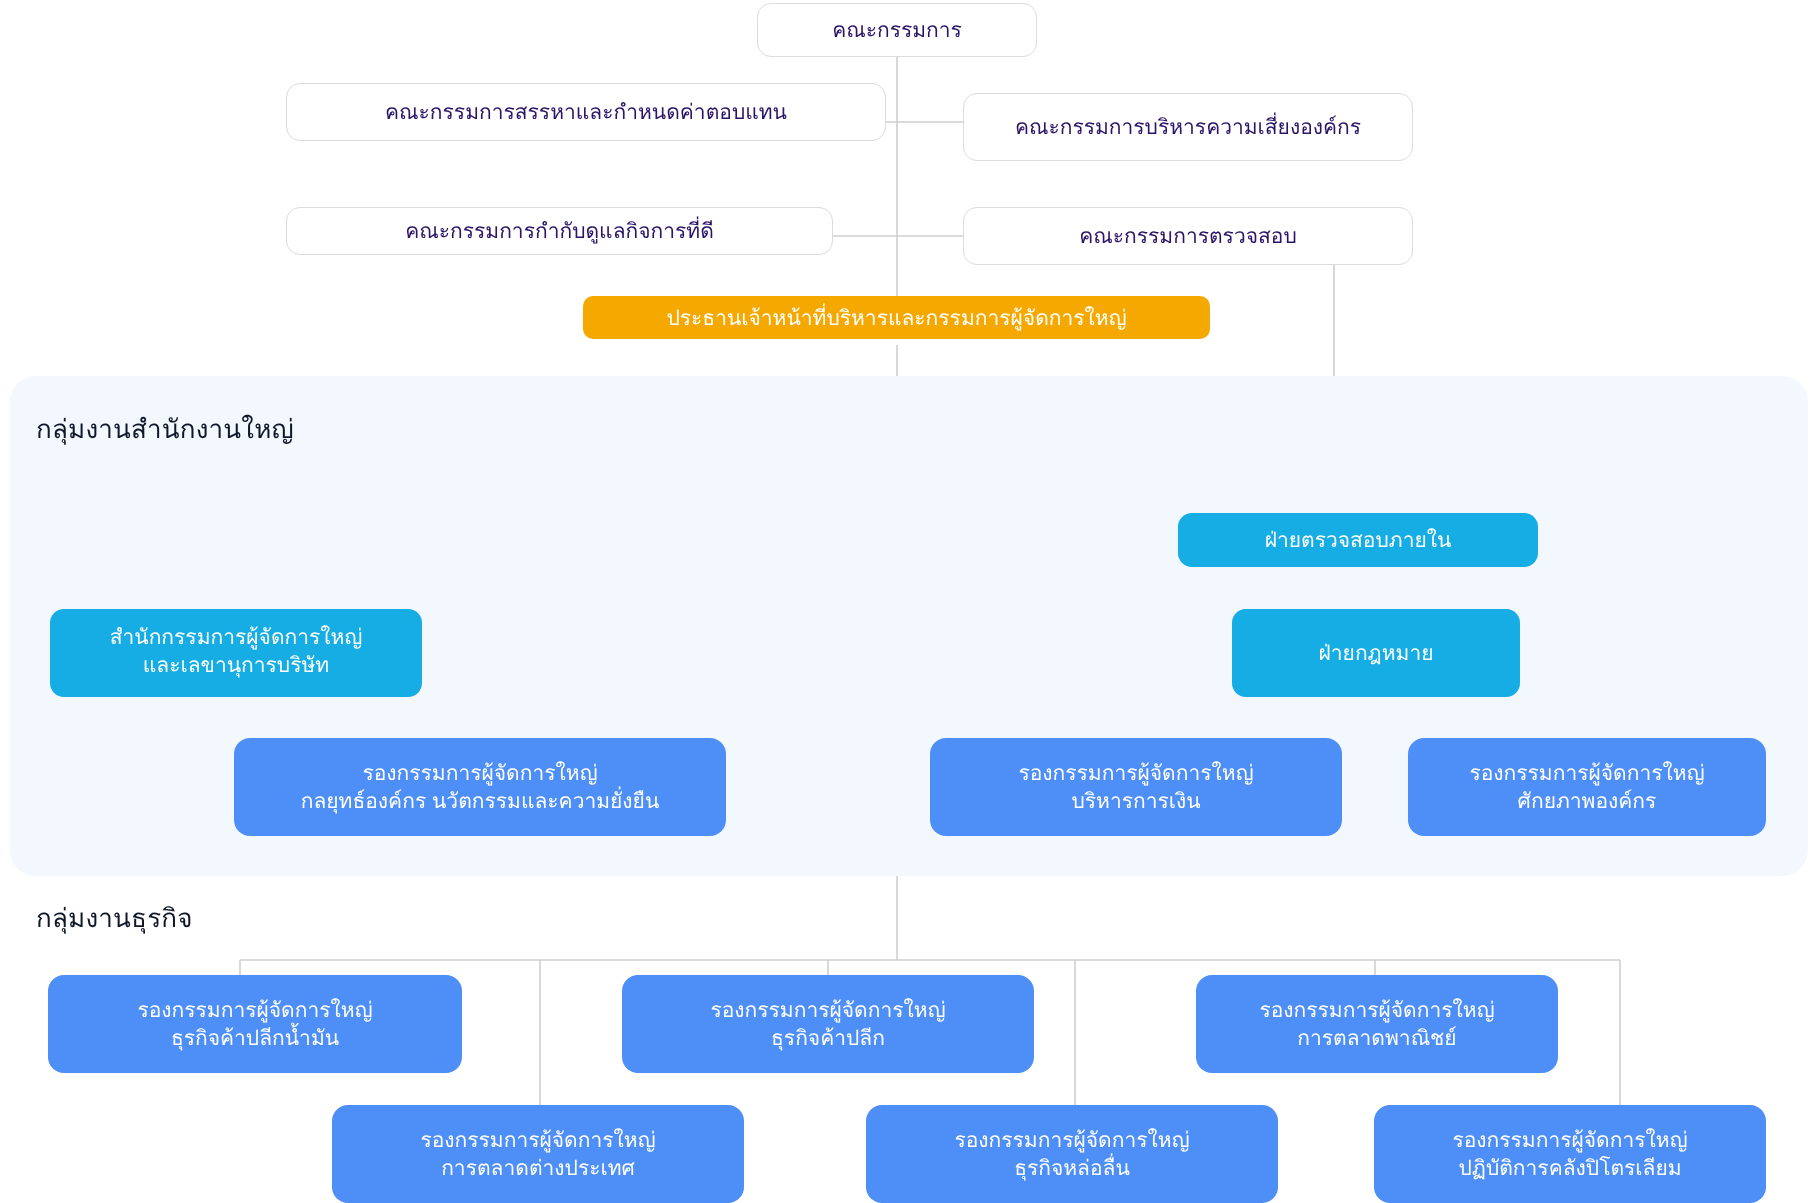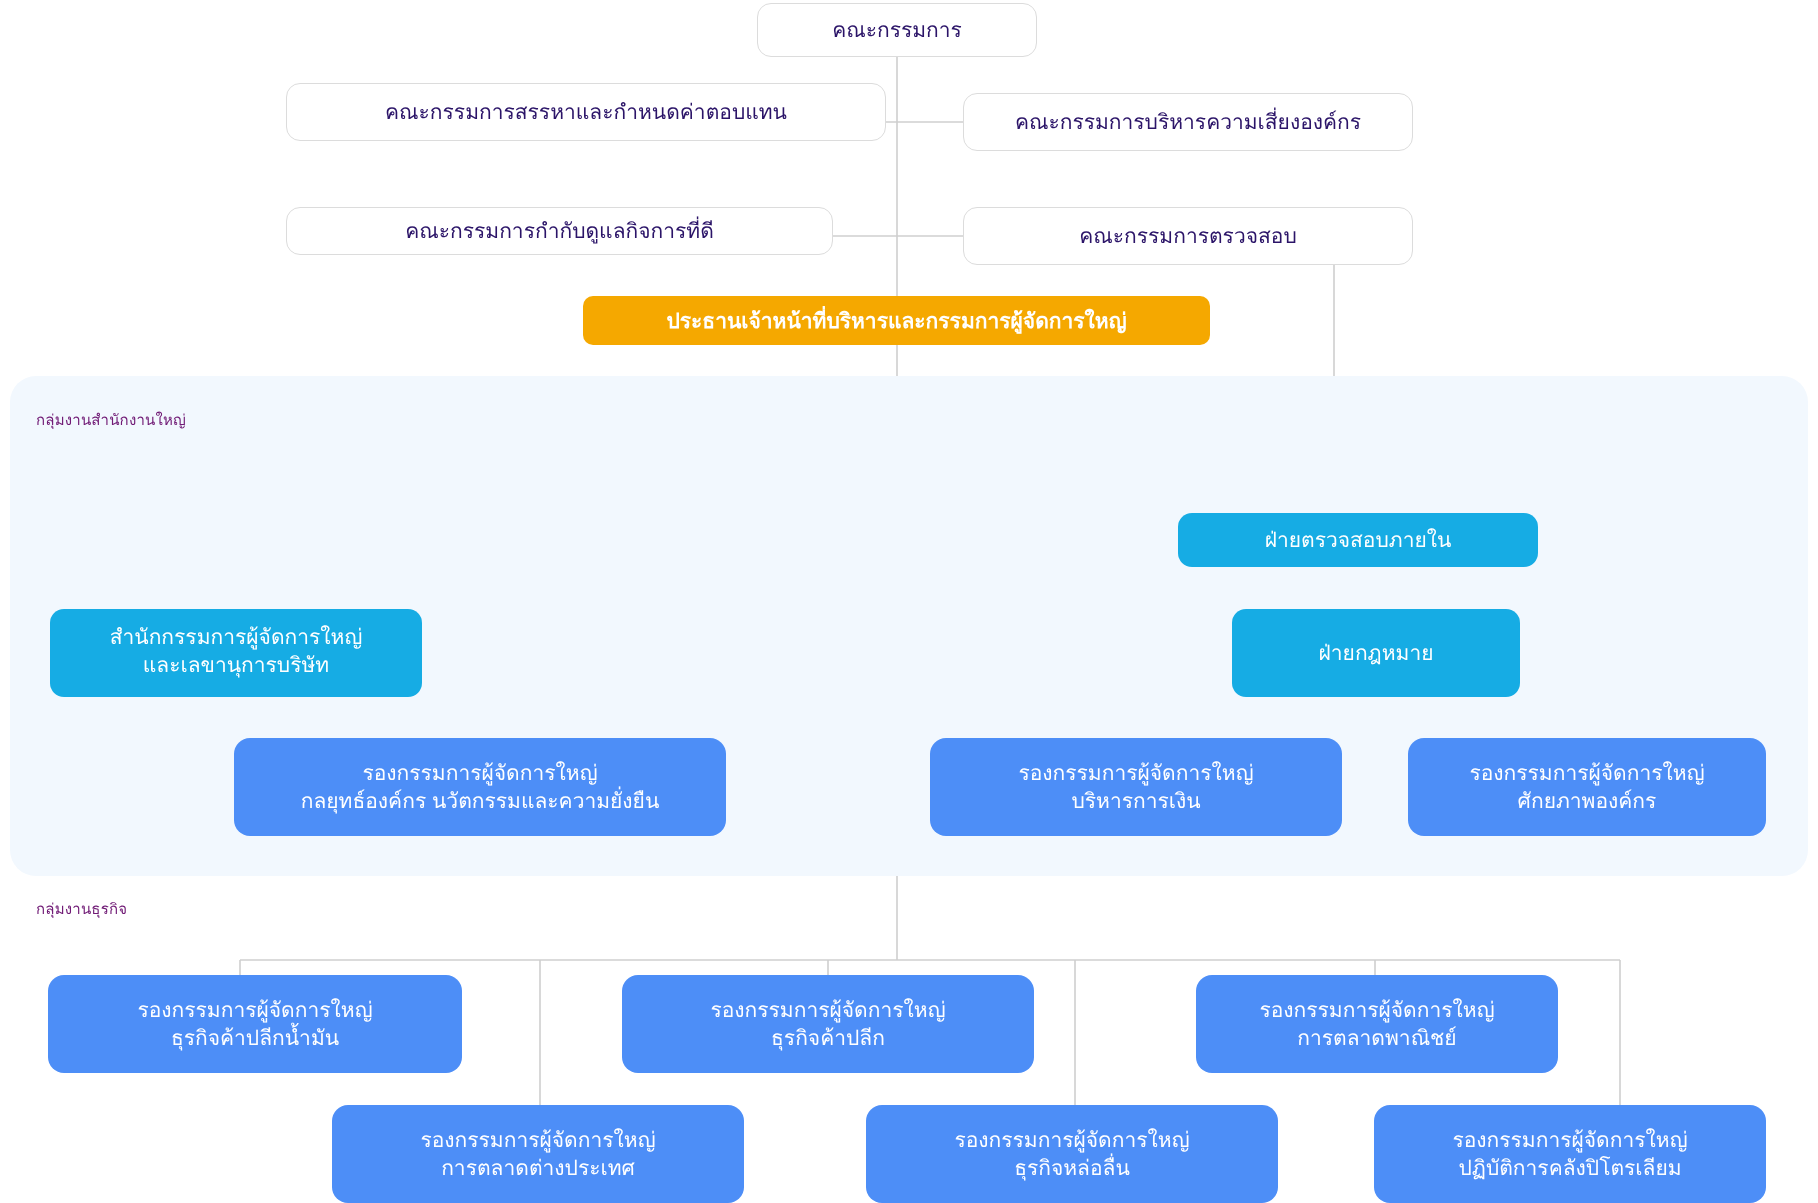--- a/index.html
+++ b/index.html
@@ -40,22 +40,22 @@
   .band-headoffice {
     left: 10px;
     top: 376px;
     width: 1798px;
     height: 500px;
     background: #f2f8fe;
     border-radius: 26px;
   }
   .band-label {
     position: absolute;
-    font-size: 15px;
-    color: #701a75;
+    font-size: 26px;
+    color: #0f172a;
     white-space: nowrap;
     letter-spacing: .2px;
   }
   .band-label-headoffice { left: 36px; top: 408px; }
   .band-label-business   { left: 36px; top: 897px; }
 
   
   .node {
     position: absolute;
     box-sizing: border-box;
@@ -135,27 +135,27 @@
   <div class="band band-headoffice"></div>
 
   <div class="band-label band-label-headoffice">กลุ่มงานสำนักงานใหญ่</div>
 
   <div class="band-label band-label-business">กลุ่มงานธุรกิจ</div>
 
   <div class="node outline" style="left:757px; top:3px; width:280px; height:54px;">คณะกรรมการ</div>
 
   <div class="node outline" style="left:286px; top:83px; width:600px; height:58px;">คณะกรรมการสรรหาและกำหนดค่าตอบแทน</div>
 
-  <div class="node outline" style="left:963px; top:93px; width:450px; height:58px;">คณะกรรมการบริหารความเสี่ยงองค์กร</div>
+  <div class="node outline" style="left:963px; top:93px; width:450px; height:68px;">คณะกรรมการบริหารความเสี่ยงองค์กร</div>
 
   <div class="node outline" style="left:286px; top:207px; width:547px; height:48px;">คณะกรรมการกำกับดูแลกิจการที่ดี</div>
 
   <div class="node outline" style="left:963px; top:207px; width:450px; height:58px;">คณะกรรมการตรวจสอบ</div>
 
-  <div class="node ceo" style="left:583px; top:296px; width:627px; height:49px;font-weight:bold;">ประธานเจ้าหน้าที่บริหารและกรรมการผู้จัดการใหญ่</div>
+  <div class="node ceo" style="left:583px; top:296px; width:627px; height:43px;">ประธานเจ้าหน้าที่บริหารและกรรมการผู้จัดการใหญ่</div>
 
 
   <div class="node cyan" style="left:1178px; top:513px; width:360px; height:54px;">ฝ่ายตรวจสอบภายใน</div>
 
   <div class="node cyan" style="left:50px; top:609px; width:372px; height:88px;font-family:Liberation Mono, monospace;">สำนักกรรมการผู้จัดการใหญ่
 และเลขานุการบริษัท</div>
 
 
   <div class="node cyan" style="left:1232px; top:609px; width:288px; height:88px;">ฝ่ายกฎหมาย</div>
 

